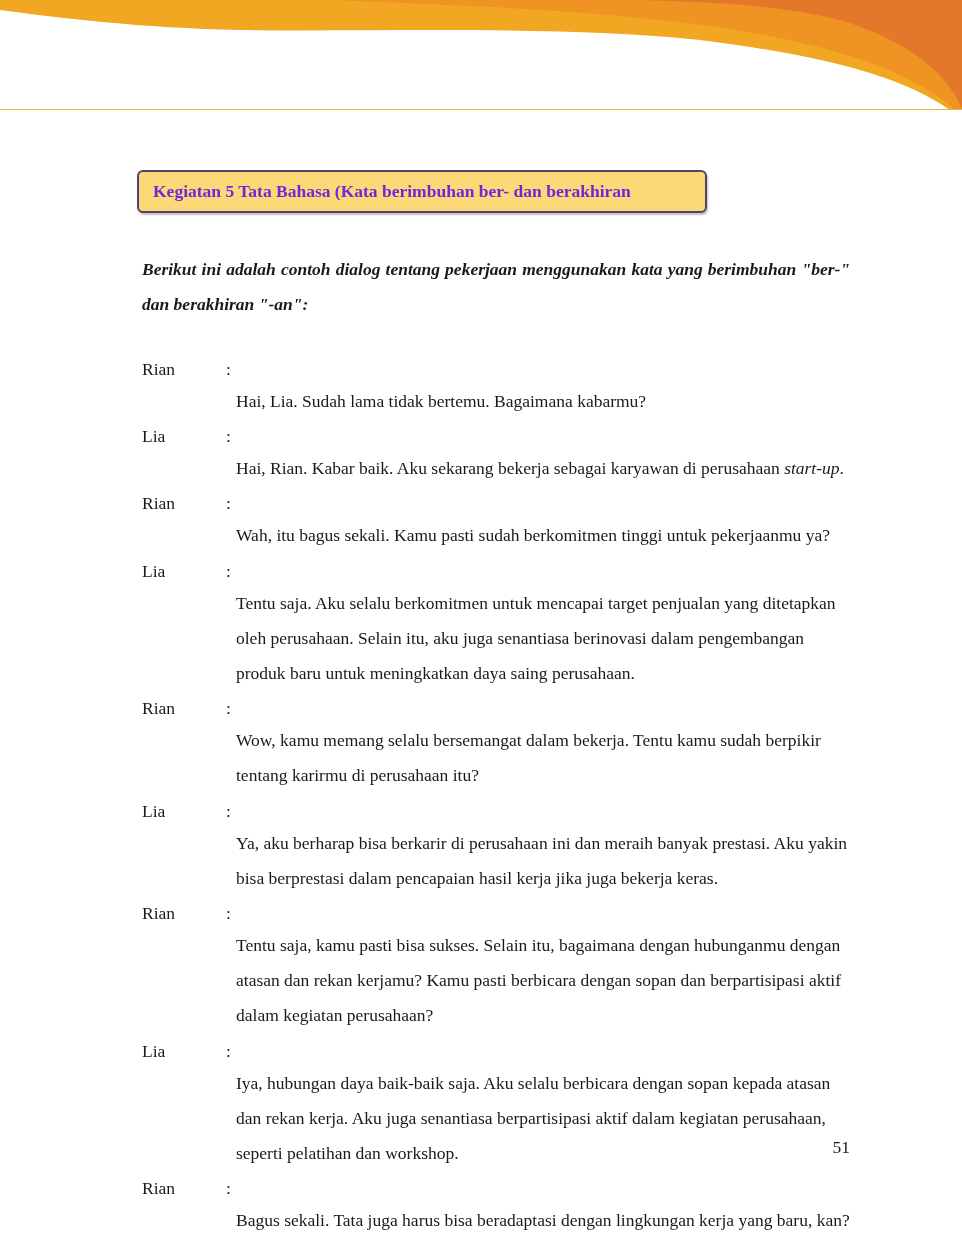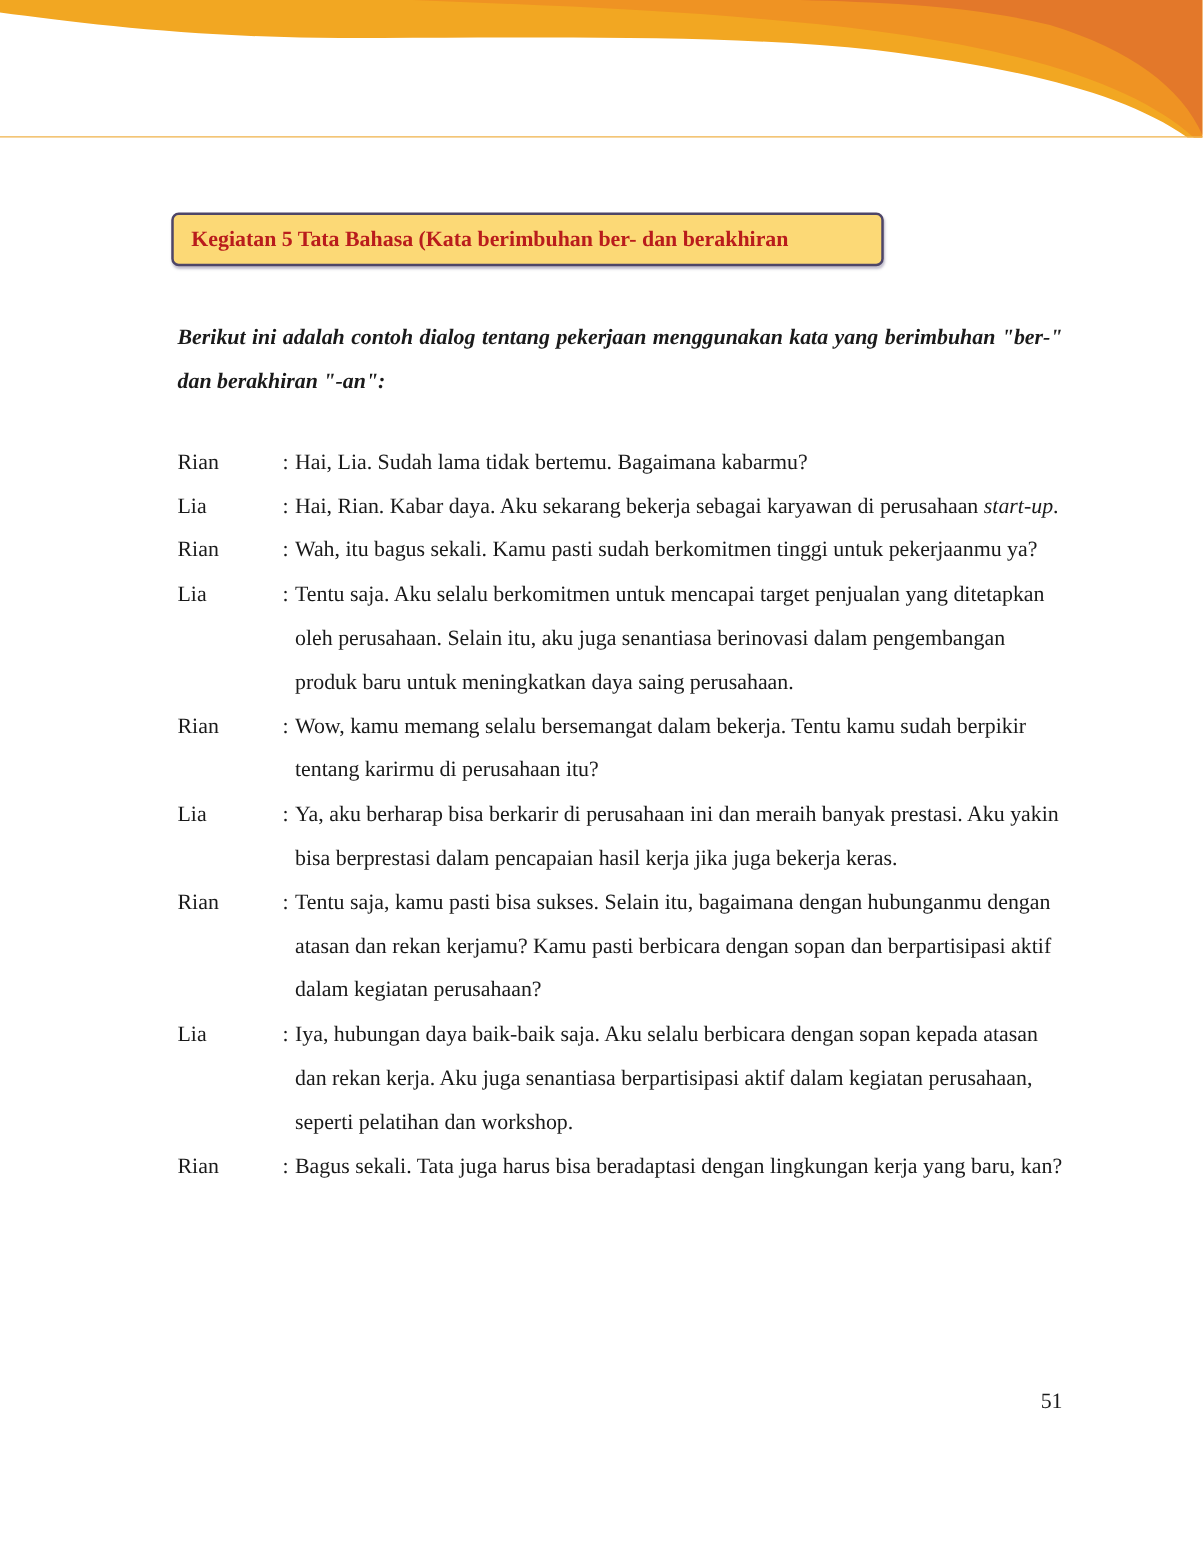--- a/index.html
+++ b/index.html
@@ -39,21 +39,21 @@
       box-sizing: border-box;
       background: #fcd976;
       border: 2px solid #4e4668;
       border-radius: 6px;
       box-shadow: 1px 2px 2px rgba(80,70,110,0.35);
       display: flex;
       align-items: center;
       padding-left: 14px;
       font-weight: bold;
       font-size: 17.5px;
-      color: #b91c1c;
+      color: #6d28d9;
       white-space: nowrap;
     }
     .intro {
       position: absolute;
       left: 142px;
       top: 252px;
       width: 708px;
       font-weight: bold;
       font-size: 17.5px;
       line-height: 35px;
@@ -80,28 +80,29 @@
       flex: 1;
       display: flex;
     }
     .colon {
       width: 10px;
       flex: 0 0 10px;
     }
     .utt-text {
       flex: 1;
       padding-right: 8px;
+      margin-top: 32px;
     }
     .utt-text em {
       font-style: italic;
     }
     .page-number {
       position: absolute;
       left: 800px;
-      top: 1110px;
+      top: 1137px;
       width: 50px;
       text-align: right;
       font-size: 17.5px;
     }
   </style>
 </head>
 <body>
 
 <svg class="header-wave" viewBox="0 0 962 115" preserveAspectRatio="none" xmlns="http://www.w3.org/2000/svg">
   <path d="M0,0 L962,0 L962,110 L950,110 C900,75 820,55 700,40 C560,25 380,32 240,30 C140,28 60,18 0,10 Z" fill="#f2a722"></path>
@@ -121,21 +122,21 @@
     <span class="speaker">Rian</span>
     <span class="utterance">
       <span class="colon">:</span>
       <span class="utt-text">Hai, Lia. Sudah lama tidak bertemu. Bagaimana kabarmu?</span>
     </span>
   </div>
   <div class="turn">
     <span class="speaker">Lia</span>
     <span class="utterance">
       <span class="colon">:</span>
-      <span class="utt-text"><span>Hai, Rian. Kabar daya. Aku sekarang bekerja sebagai karyawan di perusahaan </span><em>start-up</em><span>.</span></span>
+      <span class="utt-text"><span>Hai, Rian. Kabar baik. Aku sekarang bekerja sebagai karyawan di perusahaan </span><em>start-up</em><span>.</span></span>
     </span>
   </div>
   <div class="turn">
     <span class="speaker">Rian</span>
     <span class="utterance">
       <span class="colon">:</span>
       <span class="utt-text">Wah, itu bagus sekali. Kamu pasti sudah berkomitmen tinggi untuk pekerjaanmu ya?</span>
     </span>
   </div>
   <div class="turn">

